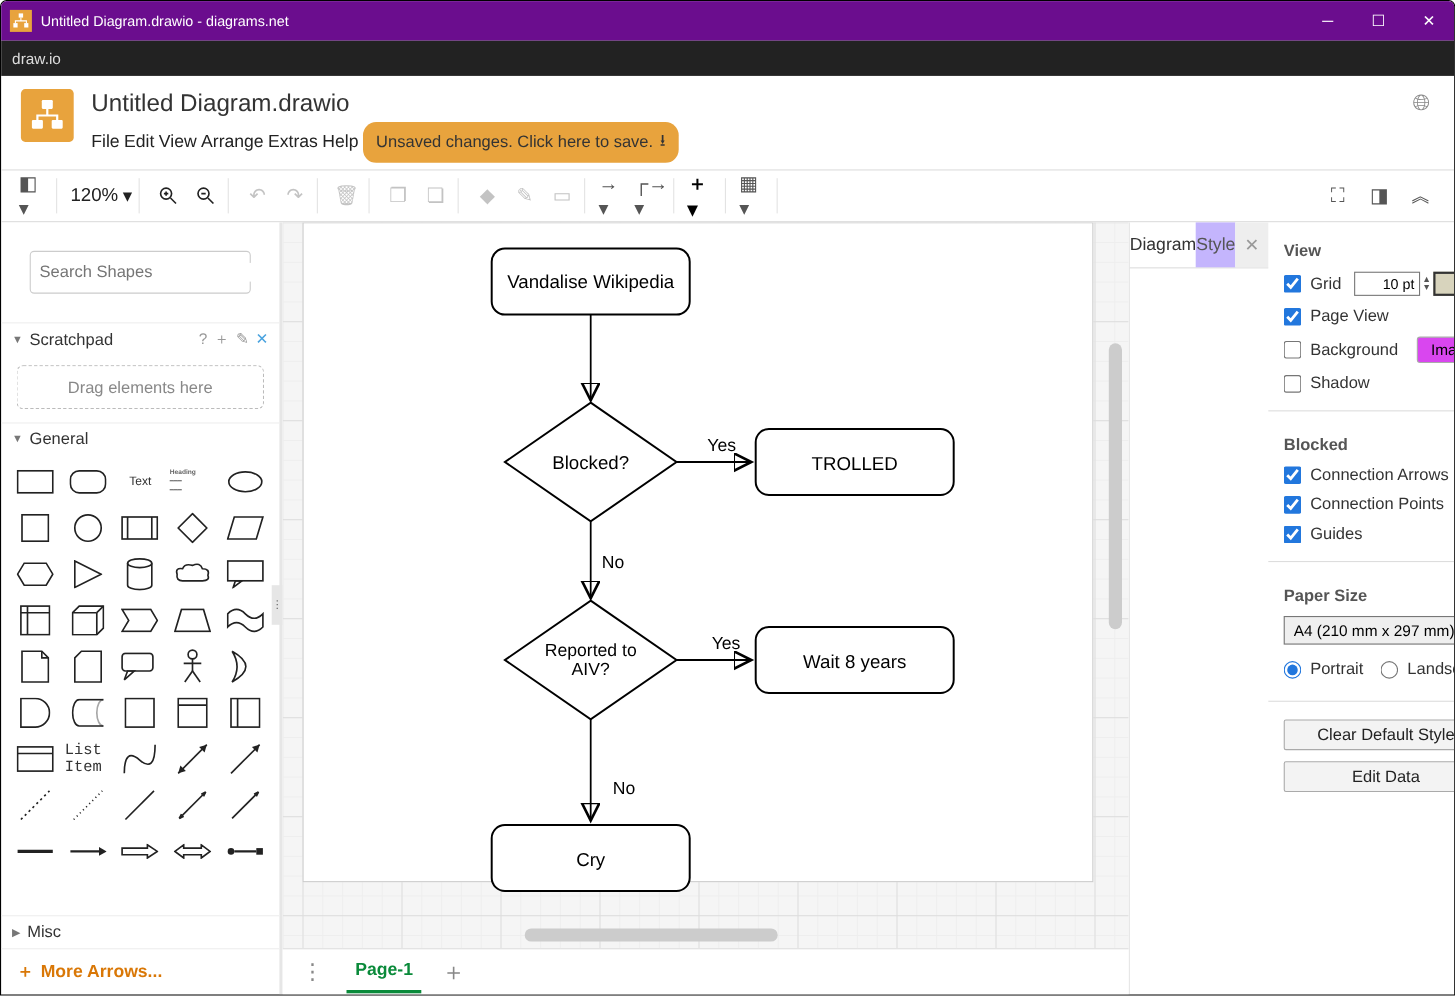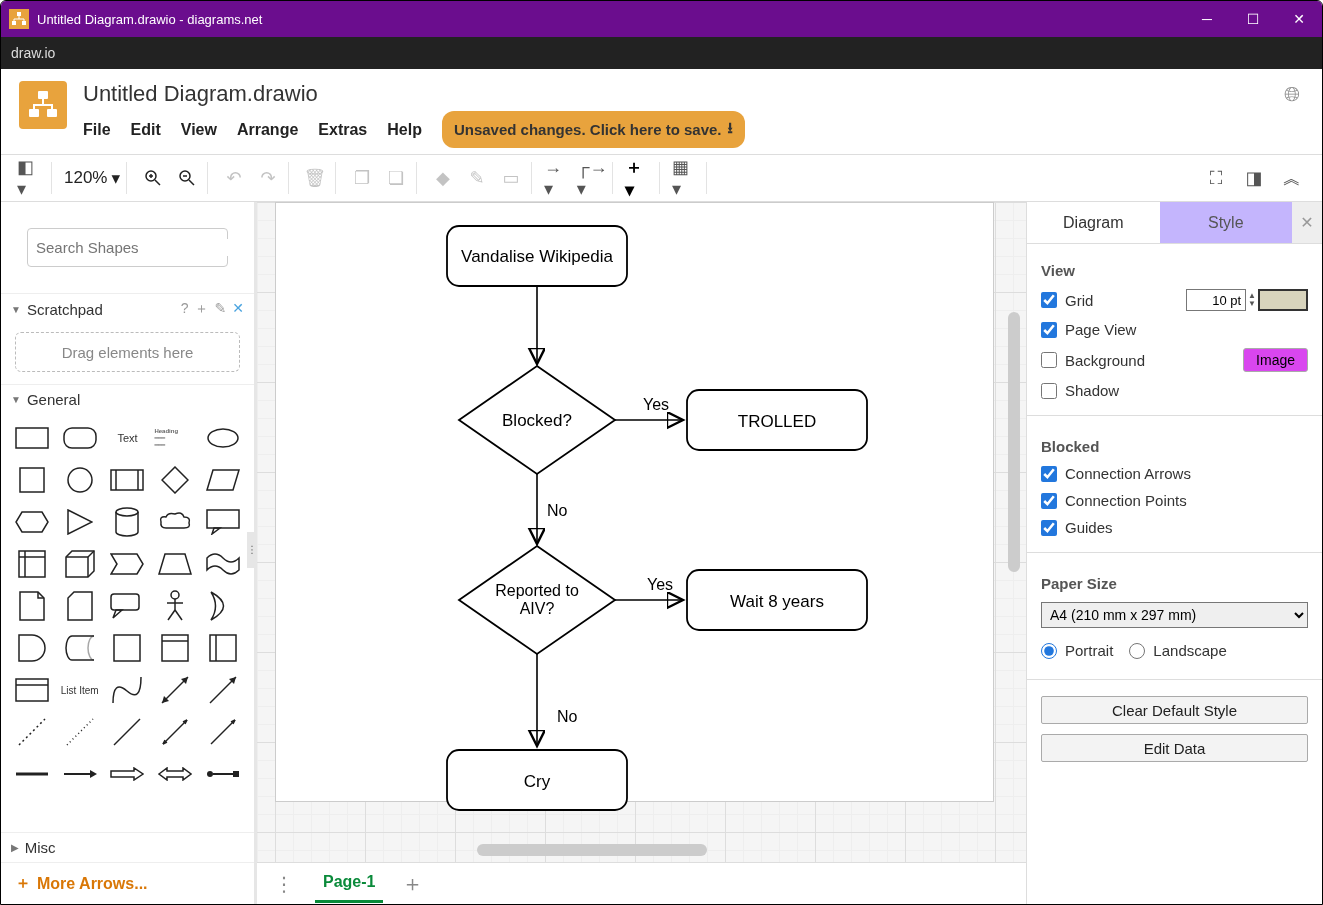--- a/index.html
+++ b/index.html
@@ -10,21 +10,21 @@
 .titlebar .appicon { width: 20px; height: 20px; background: #e8a33d; display: inline-flex; align-items: center; justify-content: center; margin-right: 8px; color:#fff; }
 .titlebar .win-btns { margin-left: auto; display: flex; }
 .titlebar .win-btn { width: 46px; height: 36px; display: flex; align-items: center; justify-content: center; color: #fff; font-size: 14px; }
 .menubar2 { background: #222; color: #ddd; height: 28px; display: flex; align-items: center; padding: 16px 10px; font-size: 14px; }
 
 
 .header { display: flex; align-items: flex-start; padding: 12px 18px 6px 18px; gap: 16px; position: relative;}
 .applogo { width: 48px; height: 48px; background: #e8a33d; border-radius: 4px; display:flex;align-items:center;justify-content:center;}
 .htitles { display:flex; flex-direction:column; gap:4px;}
 .doc-title { font-size: 22px; color: #333; }
-.menus { display: flex; gap: 20px; font-size: 16px; color: #222; align-items:center;font-weight:bold; }
+.menus { display: flex; gap: 4px; font-size: 16px; color: #222; align-items:center; }
 .menus span { cursor: default; }
 .savebanner { background: #e8a33d; color: #333; padding: 6px 12px; border-radius: 12px; font-size: 15px; display:flex; align-items:center; gap:6px;}
 .globe { position:absolute; right: 22px; top: 14px; font-size:20px; color:#888;}
 
 
 .toolbar { height: 48px; border-top: 1px solid #ddd; border-bottom: 1px solid #ddd; display: flex; align-items: center; padding: 0 10px; gap: 6px; color:#555; font-size:18px;}
 .tb-group { display:flex; align-items:center; gap:6px; padding: 0 6px; border-right:1px solid #e3e3e3; height:70%;}
 .tb-group:last-child{border-right:none}
 .tb-btn { width: 28px; height: 28px; display:flex; align-items:center; justify-content:center; color:#555;}
 .tb-btn.dim { opacity: .35; }
@@ -57,21 +57,21 @@
  background-position: 18px 0,18px 0,0 0,0 0;
 }
 .page-white{position:absolute;left:18px;top:0;right:32px;bottom:60px;background:#fff;border:1px solid #ccc;}
 .scroll-h{position:absolute;left:220px;bottom:6px;width:230px;height:12px;background:#ccc;border-radius:6px;}
 .scroll-v{position:absolute;right:6px;top:110px;width:12px;height:260px;background:#ccc;border-radius:6px;}
 .tabs{height:42px;border-top:1px solid #ddd;display:flex;align-items:center;gap:18px;padding:0 14px;background:#fff;}
 .tab-btn{width:26px;display:flex;justify-content:center;color:#888;font-size:20px;}
 .tab{color:#0a8a3a;font-weight:600;border-bottom:3px solid #0a8a3a;padding: 9px 8px;}
 .tab-add{font-size:22px;color:#888;}
 
-.right{width:296px;border-left:1px solid #ddd;display:flex;flex-direction:column;}
+.right{width:296px;border-left:1px solid #ddd;display:flex;flex-direction:row;}
 .rtabs{display:flex;border-bottom:1px solid #ddd;height:42px;}
 .rtab{flex:1;display:flex;align-items:center;justify-content:center;font-size:16px;color:#333;}
 .rtab.inactive{background:#c4b5fd;color:#555;}
 .rtab-close{width:30px;display:flex;align-items:center;justify-content:center;background:#eee;color:#999;}
 .rbody{padding:12px 14px;font-size:15px;color:#333;display:flex;flex-direction:column;gap:10px;}
 .rbody h4{font-size:15px;color:#555;font-weight:700;margin-top:6px;}
 .row{display:flex;align-items:center;gap:8px;}
 .row input[type=checkbox],.row input[type=radio]{width:16px;height:16px;accent-color:#2277dd;}
 .gridsize{border:1px solid #777;width:60px;height:22px;text-align:right;padding:0 4px;font-size:13px;}
 .spin{display:flex;flex-direction:column;font-size:8px;color:#555;line-height:8px;}
@@ -383,21 +383,21 @@
             <line x1="7" y1="1" x2="7" y2="27" class="shp"></line>
           </svg>
         </div>
 
       <div class="shape-cell">
           <svg width="34" height="24">
             <rect x="1" y="1" width="32" height="22" class="shp"></rect>
             <line x1="1" y1="7" x2="33" y2="7" class="shp"></line>
           </svg>
         </div>
-      <div class="shape-cell" style="font-size:10px;color:#333;">List Item</div>
+      <div class="shape-cell" style="font-size:14px;color:#333;font-family:Liberation Mono, monospace;">List Item</div>
       <div class="shape-cell">
           <svg width="32" height="30">
             <path d="M2 28 Q2 4 16 16 T30 2" class="shp"></path>
           </svg>
         </div>
       <div class="shape-cell">
           <svg width="32" height="32">
             <line x1="3" y1="29" x2="29" y2="3" class="shp"></line>
             <polygon points="29,3 22,5 27,10" fill="#222"></polygon>
             <polygon points="3,29 10,27 5,22" fill="#222"></polygon>

